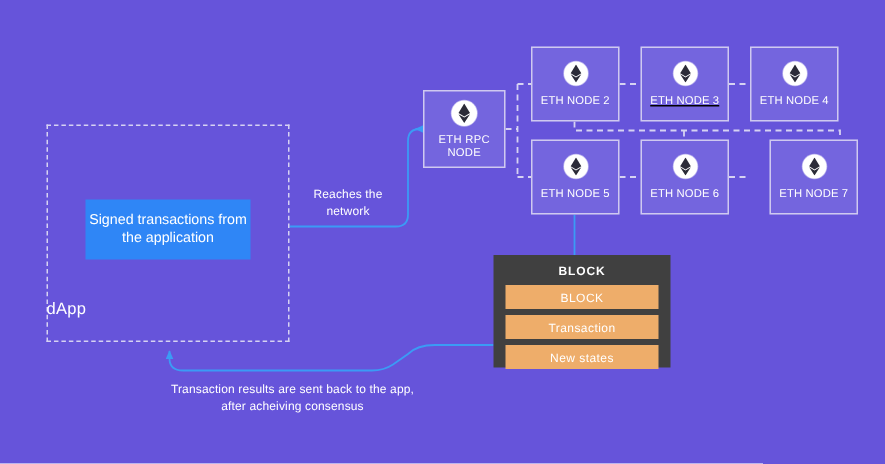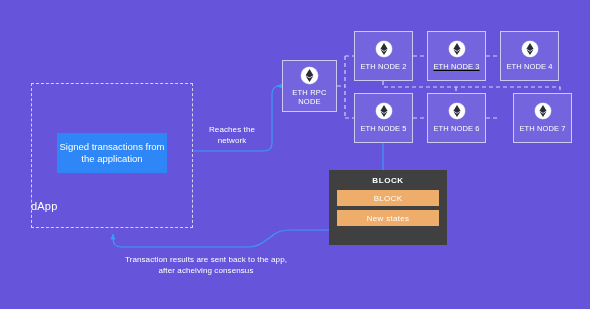--- a/index.html
+++ b/index.html
@@ -159,21 +159,21 @@
   .caption {
     position: absolute;
     color: #ffffff;
     font-size: 8px;
     line-height: 10.5px;
     text-align: center;
     letter-spacing: 0.1px;
   }
   .caption-reaches { left: 195px; top: 125px; width: 74px; }
   .caption-creates { left: 378px; top: 156px; width: 80px; text-align: left; }
-  .caption-results { left: 118px; top: 255px; width: 176px; }
+  .caption-results { left: 107px; top: 255px; width: 176px; }
 </style>
 </head>
 <body>
 
 <div id="canvas">
 
   <svg id="svg-layer" viewBox="0 0 590 309" xmlns="http://www.w3.org/2000/svg">
     <defs>
       <marker id="arrowblue" markerWidth="6" markerHeight="6" refX="4.6" refY="2.2" orient="auto" markerUnits="strokeWidth">
         <path d="M0,0 L5,2.2 L0,4.4 z" fill="#3b9bf5"></path>
@@ -275,19 +275,20 @@
         <path d="M6 0 L11.6 9.3 L6 12.6 L0.4 9.3 Z" fill="#2b2b38"></path>
         <path d="M6 13.7 L11.6 10.4 L6 19 L0.4 10.4 Z" fill="#2b2b38"></path>
       </svg>
     </span>
     <span class="node-label">ETH NODE 7</span>
   </div>
 
   <div class="block-box">
     <div class="block-title">BLOCK</div>
     <div class="block-row">BLOCK</div>
+    <div class="block-row">Transaction</div>
     <div class="block-row">New states</div>
   </div>
 
   <div class="caption caption-reaches">Reaches the network</div>
   <div class="caption caption-results">Transaction results are sent back to the app, after acheiving consensus</div>
 
 </div>
 
 </body></html>

